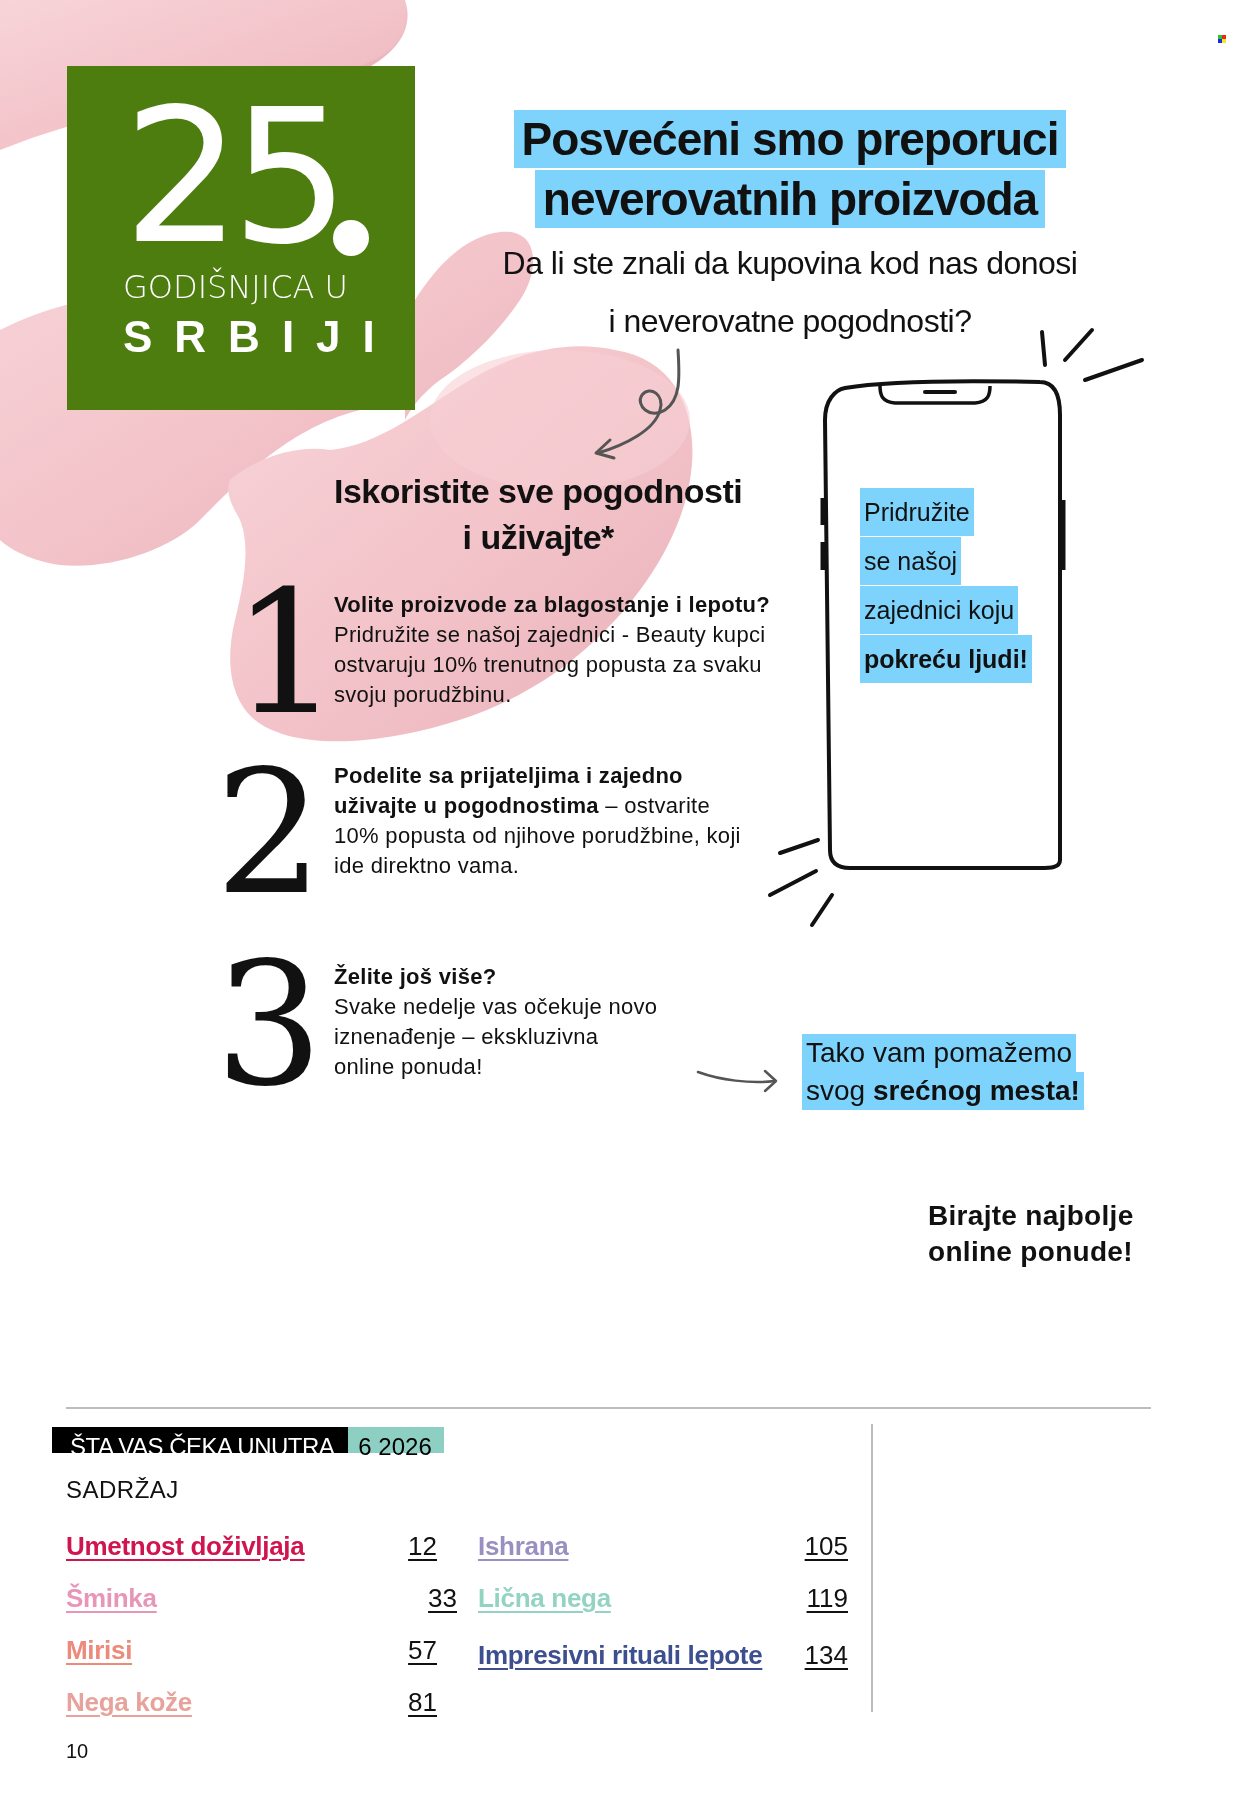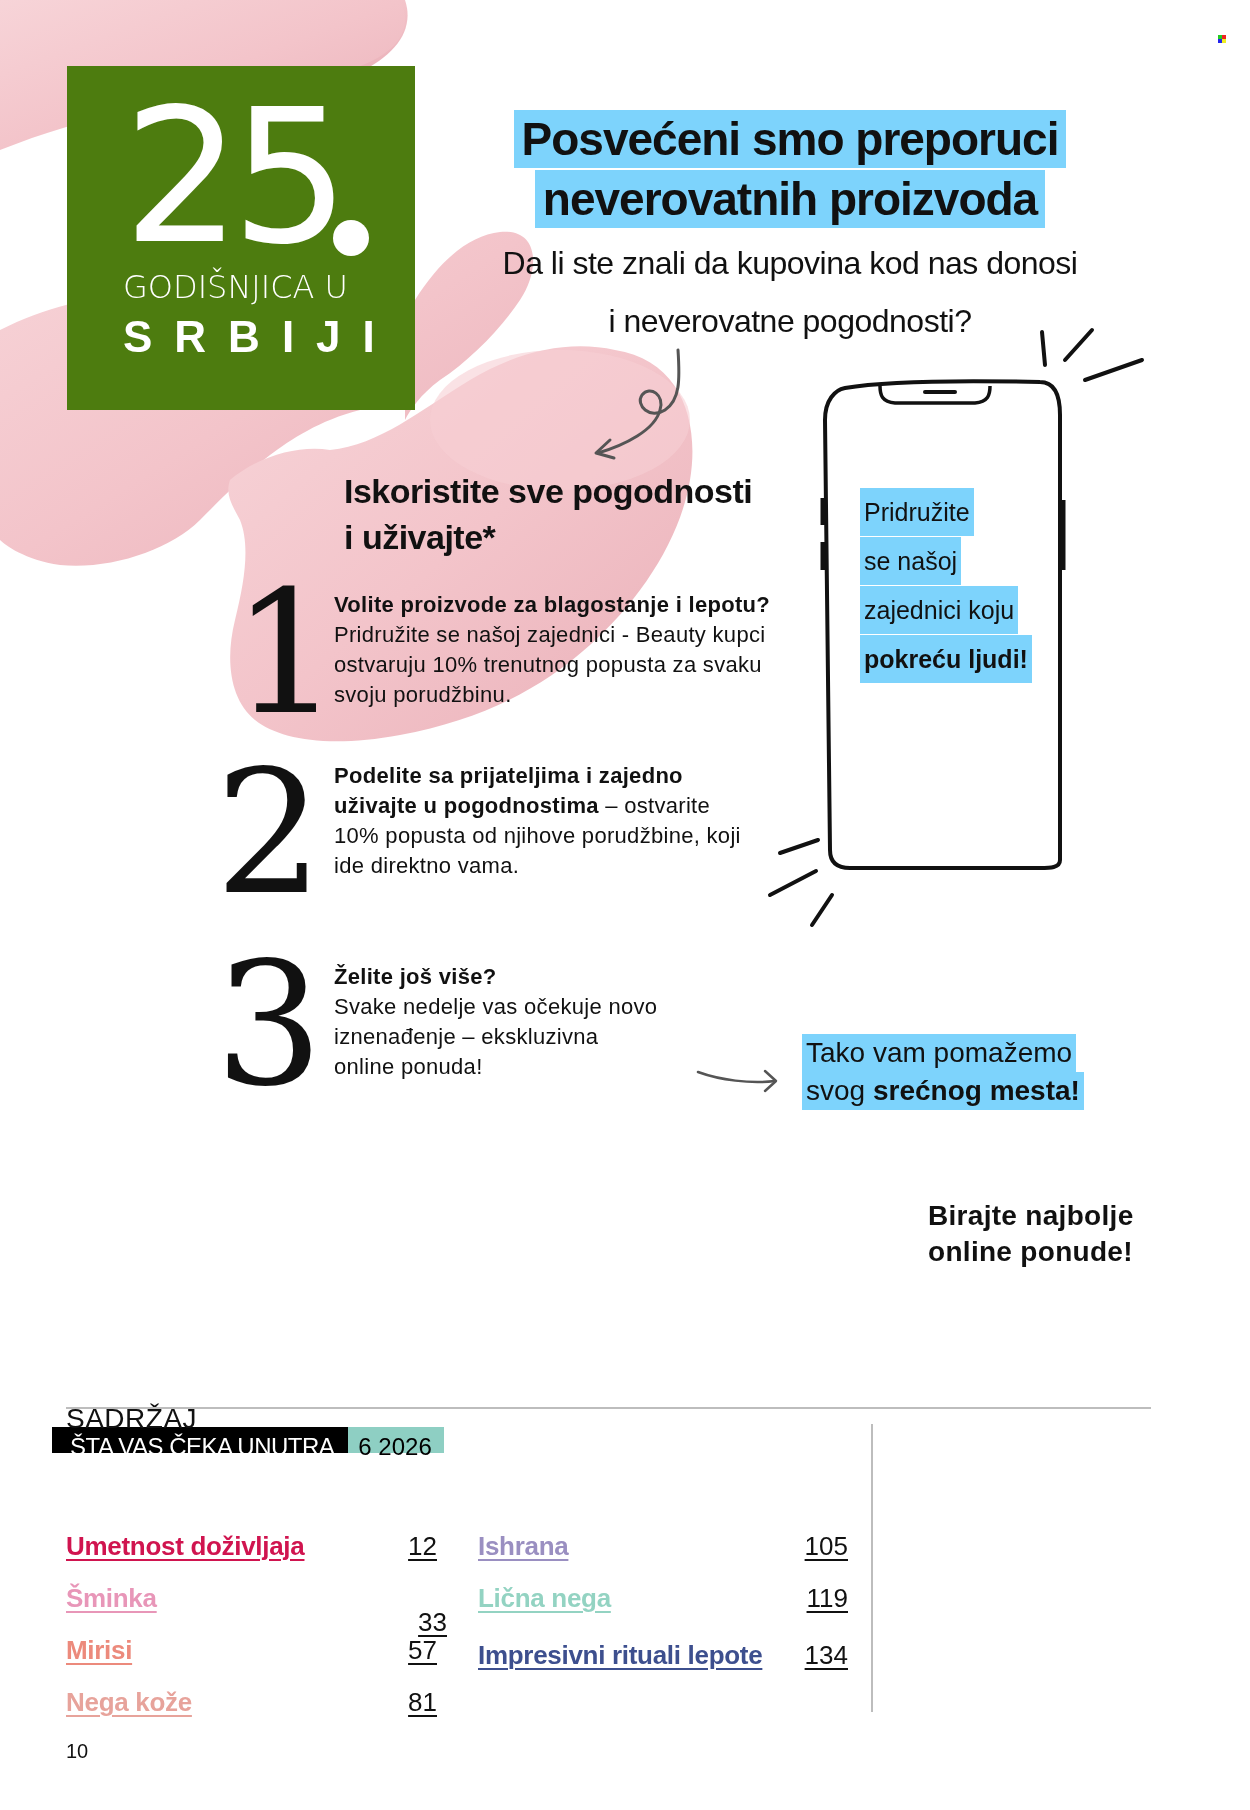--- a/index.html
+++ b/index.html
@@ -9,35 +9,35 @@
   .blob-layer { position:absolute; left:0; top:0; width:1250px; height:1810px; }
   .badge { left:67px; top:66px; width:348px; height:344px; background:#4d7c0f; color:#fff; }
   .badge-num { position:absolute; left:56px; top:18px; font-size:186px; line-height:1; letter-spacing:-10px; font-weight:400; font-family:"DejaVu Sans", sans-serif; }
   .badge-dot { position:absolute; left:266px; top:154px; width:36px; height:36px; border-radius:50%; background:#fff; }
   .badge-line1 { position:absolute; left:56px; top:202px; font-size:32px; letter-spacing:0px; font-family:"DejaVu Sans", sans-serif; font-weight:300; }
   .badge-line2 { position:absolute; left:56px; top:246px; font-size:44px; font-weight:700; letter-spacing:22px; }
   .hl { background:#7dd3fc; display:inline-block; }
   .headline { left:0; width:1250px; top:110px; text-align:center; }
   .headline .hl { font-size:46px; font-weight:700; padding:2px 8px; line-height:54px; letter-spacing:-1px; }
   .subtitle { left:440px; width:700px; top:234px; text-align:center; font-size:32px; line-height:58px; font-weight:300; letter-spacing:-0.5px; }
-  .section-heading { left:344px; top:468px; font-size:34px; font-weight:700; line-height:46px; letter-spacing:-0.5px; }
+  .section-heading { left:334px; top:468px; font-size:34px; font-weight:700; line-height:46px; letter-spacing:-0.5px;text-align:center; }
   .numeral { font-family:"DejaVu Serif", "Liberation Serif", serif; font-size:170px; line-height:1; font-weight:300; }
   .step-text { left:334px; font-size:22px; line-height:30px; letter-spacing:0.3px; }
   .step-text b { font-weight:700; }
   .phone-note { left:860px; top:488px; font-size:25px; line-height:36px; }
   .phone-note .hl { padding:6px 4px; margin-bottom:1px; }
   .tako { left:802px; top:1034px; font-size:28px; line-height:36px; }
   .tako .hl { padding:1px 4px; }
   .birajte { left:928px; top:1198px; font-size:28px; font-weight:700; line-height:36px; letter-spacing:0.3px; }
   .rule { left:66px; top:1407px; width:1085px; height:2px; background:#bdbdbd; }
   .vrule { left:871px; top:1424px; width:2px; height:288px; background:#bdbdbd; }
   .toc-header { left:52px; top:1427px; height:26px; display:flex; }
   .toc-header .black { background:#000; color:#fff; font-size:24px; line-height:39px; padding:0 14px 0 18px; letter-spacing:-0.5px; }
   .toc-header .teal { background:#8ecfc3; color:#000; font-size:24px; line-height:39px; padding:0 12px 0 10px; font-weight:400; }
-  .toc-title { left:66px; top:1403px; font-size:28px; letter-spacing:0.5px; }
+  .toc-title { left:66px; top:1476px; font-size:24px; letter-spacing:0.5px; }
   .toc-item { font-size:26px; font-weight:700; text-decoration:underline; text-underline-offset:4px; text-decoration-thickness:2px; letter-spacing:-0.3px; }
   .toc-page { font-size:26px; text-decoration:underline; text-underline-offset:4px; text-align:right; width:60px; color:#111; }
   .page-num { left:66px; top:1740px; font-size:20px; }
   .corner-mark { left:1218px; top:35px; width:8px; height:8px; }
 </style>
 </head>
 <body>
 
 <svg class="blob-layer" viewBox="0 0 1250 1810" xmlns="http://www.w3.org/2000/svg">
   <defs>
@@ -145,21 +145,21 @@
 <div class="abs toc-header">
   <span class="black">ŠTA VAS ČEKA UNUTRA</span>
   <span class="teal">6 2026</span>
 </div>
 <div class="abs toc-title">SADRŽAJ</div>
 
 <a class="abs toc-item" style="left:66px; top:1531px; color:#d0144f;">Umetnost doživljaja</a>
 <a class="abs toc-page" style="left:377px; top:1531px;">12</a>
 
 <a class="abs toc-item" style="left:66px; top:1583px; color:#e896b8;">Šminka</a>
-<a class="abs toc-page" style="left:387px; top:1583px;margin-top:24px;">33</a>
+<a class="abs toc-page" style="left:397px; top:1583px;">33</a>
 
 <a class="abs toc-item" style="left:66px; top:1635px; color:#ec8a7c;">Mirisi</a>
 <a class="abs toc-page" style="left:377px; top:1635px;">57</a>
 
 <a class="abs toc-item" style="left:66px; top:1687px; color:#e7a39b;">Nega kože</a>
 <a class="abs toc-page" style="left:377px; top:1687px;">81</a>
 
 <a class="abs toc-item" style="left:478px; top:1531px; color:#9a8fc1;">Ishrana</a>
 <a class="abs toc-page" style="left:788px; top:1531px;">105</a>
 

